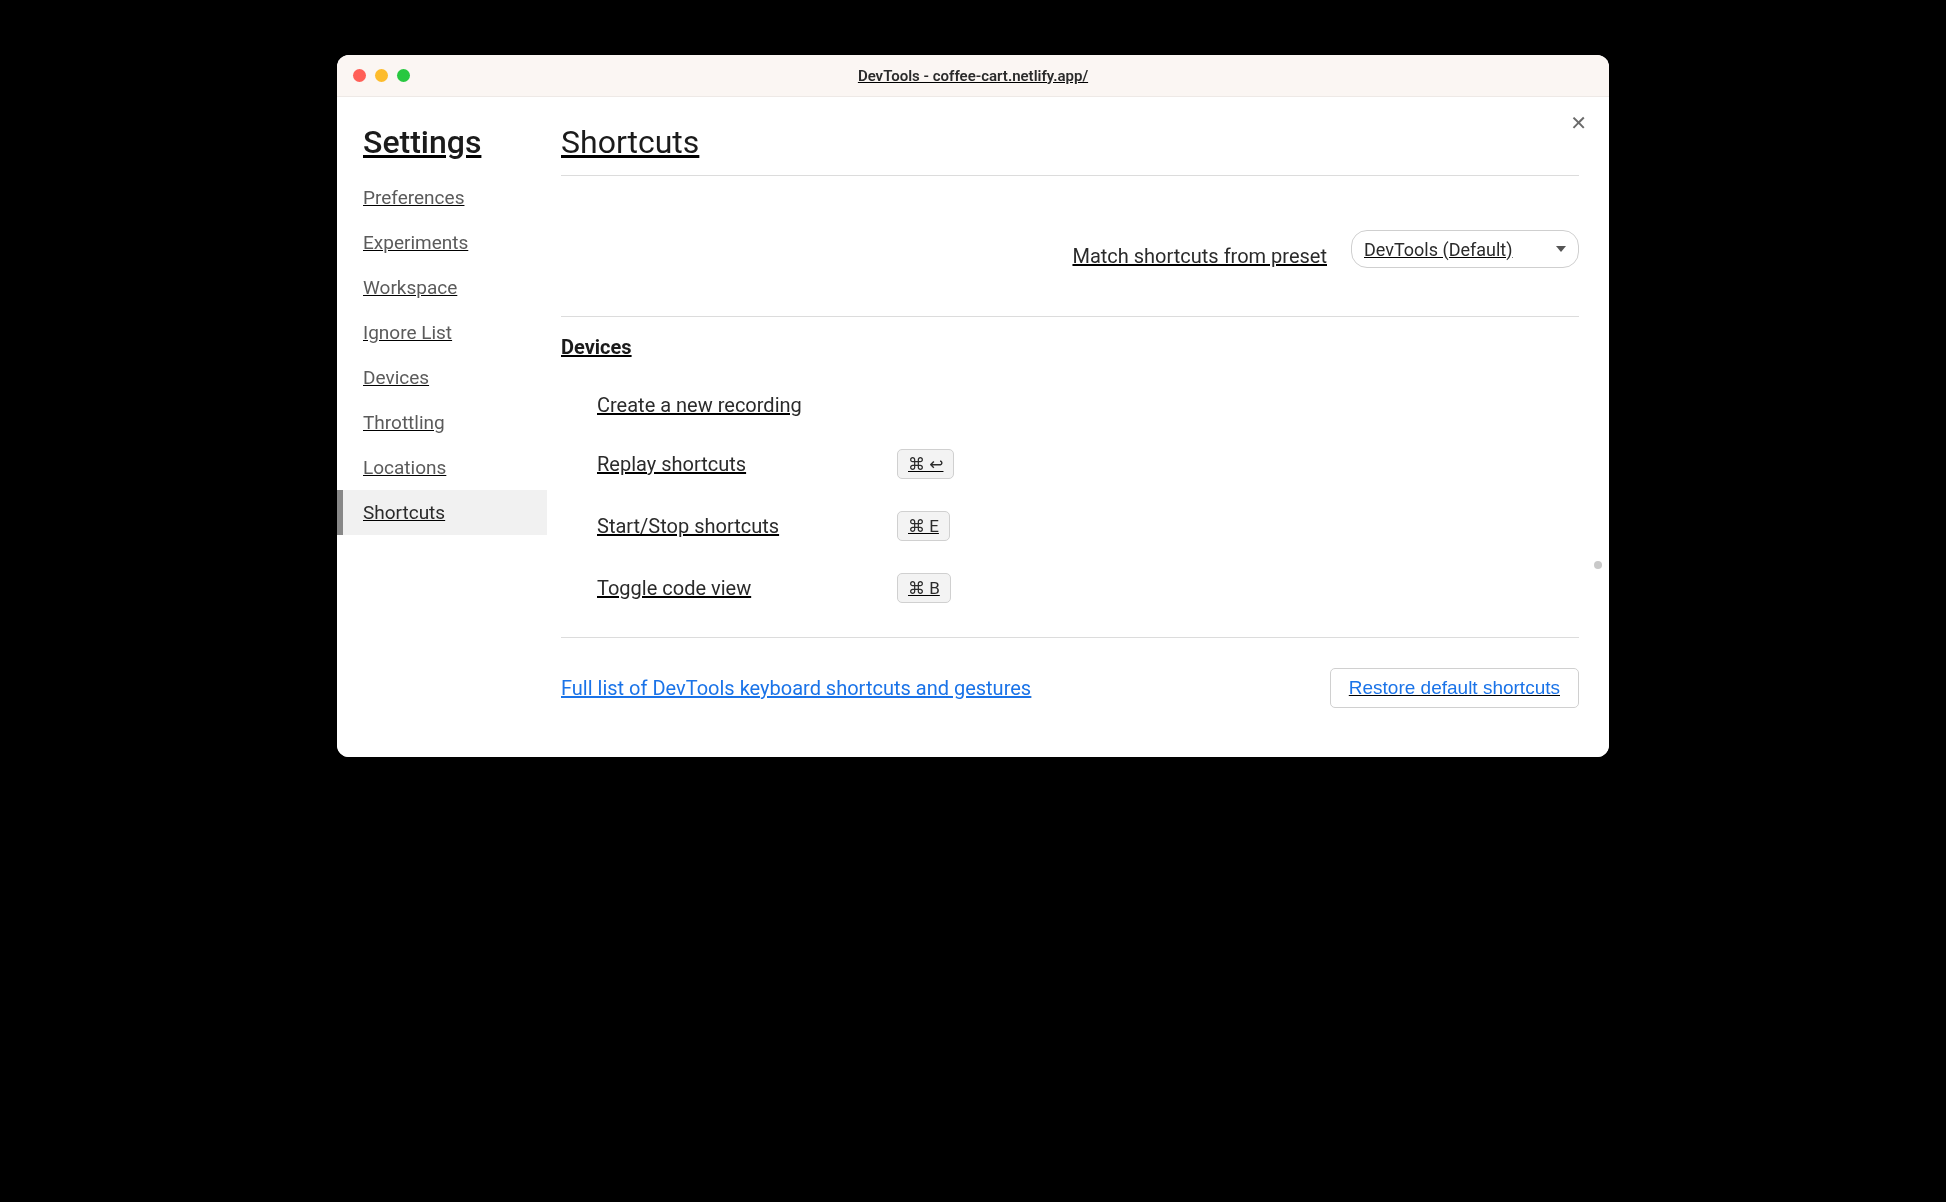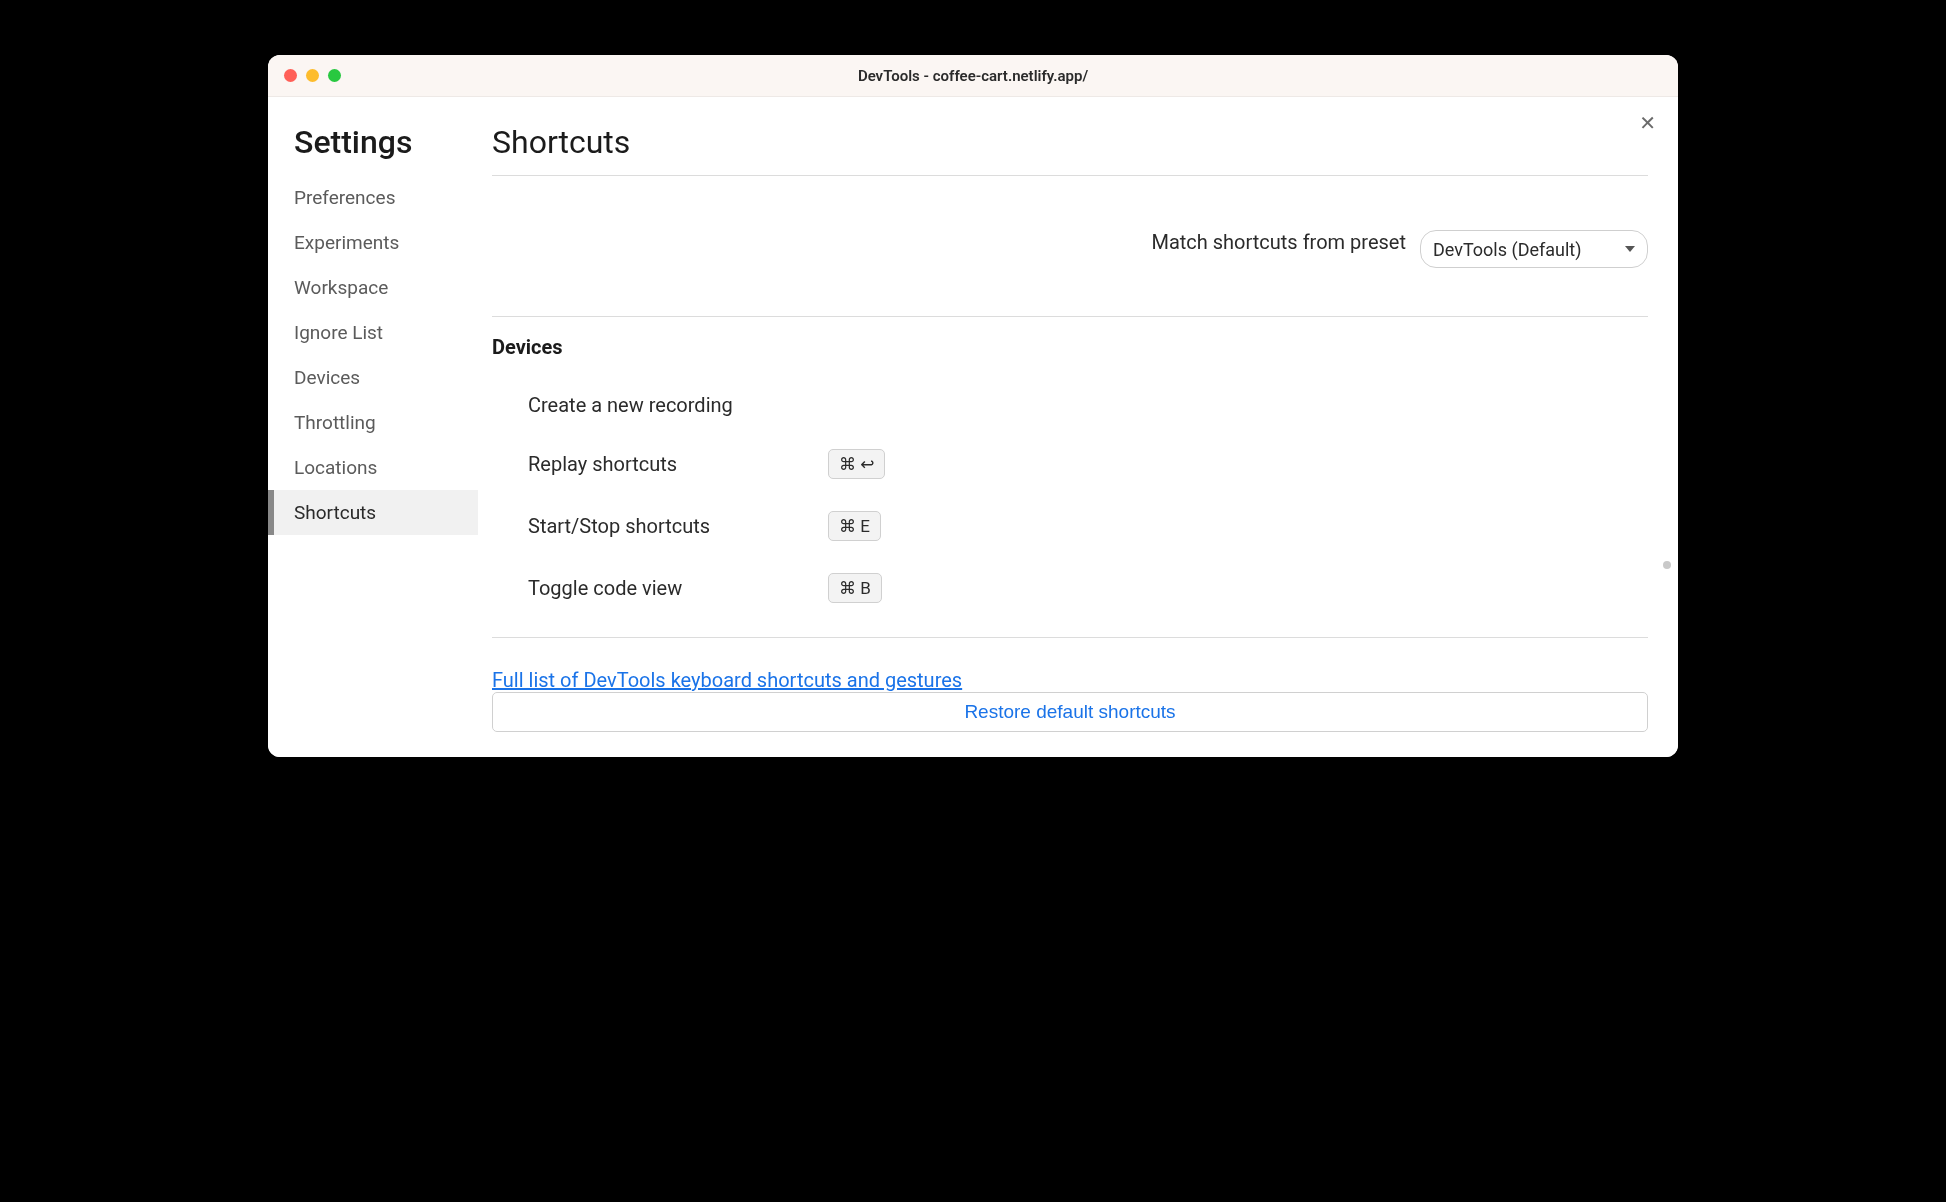--- a/index.html
+++ b/index.html
@@ -6,26 +6,27 @@
   html, body { height: 100%; }
   body {
     background: #000;
     font-family: -apple-system, BlinkMacSystemFont, "Segoe UI", Roboto, Helvetica, Arial, sans-serif;
     display: flex;
     align-items: flex-start;
     justify-content: center;
   }
 
   .window {
-    width: 1410px;
+    width: 1272px;
     margin-top: 55px;
     background: #fff;
     border-radius: 12px;
     overflow: hidden;
     box-shadow: 0 25px 60px rgba(0,0,0,0.6);
+    text-decoration: underline;
   }
 
   .titlebar {
     height: 42px;
     background: #fbf6f3;
     display: flex;
     align-items: center;
     position: relative;
     border-bottom: 1px solid #eee9e6;
   }
@@ -108,23 +109,23 @@
   .page-title {
     font-size: 32px;
     font-weight: 400;
     color: #1b1b1b;
     padding-bottom: 14px;
     border-bottom: 1px solid #dcdcdc;
   }
 
   .preset-row {
     display: flex;
-    align-items: flex-start;
+    align-items: flex-end;
     justify-content: flex-end;
-    gap: 14px;
+    gap: 24px;
     padding: 54px 0 48px 0;
   }
   .preset-label {
     font-size: 20px;
     color: #2b2b2b;
   }
   .preset-select {
     display: flex;
     align-items: center;
     justify-content: space-between;
@@ -187,23 +188,23 @@
     right: -23px;
     top: 244px;
     width: 8px;
     height: 8px;
     border-radius: 4px;
     background: #c9c9c9;
   }
 
   .footer-row {
     display: flex;
+    align-items: center;
     justify-content: space-between;
     padding-top: 30px;
-    flex-direction: column;
   }
   .link {
     color: #1a73e8;
     font-size: 20px;
     text-decoration: underline;
     cursor: pointer;
   }
   .restore-btn {
     border: 1px solid #d0d0d0;
     background: #fff;

